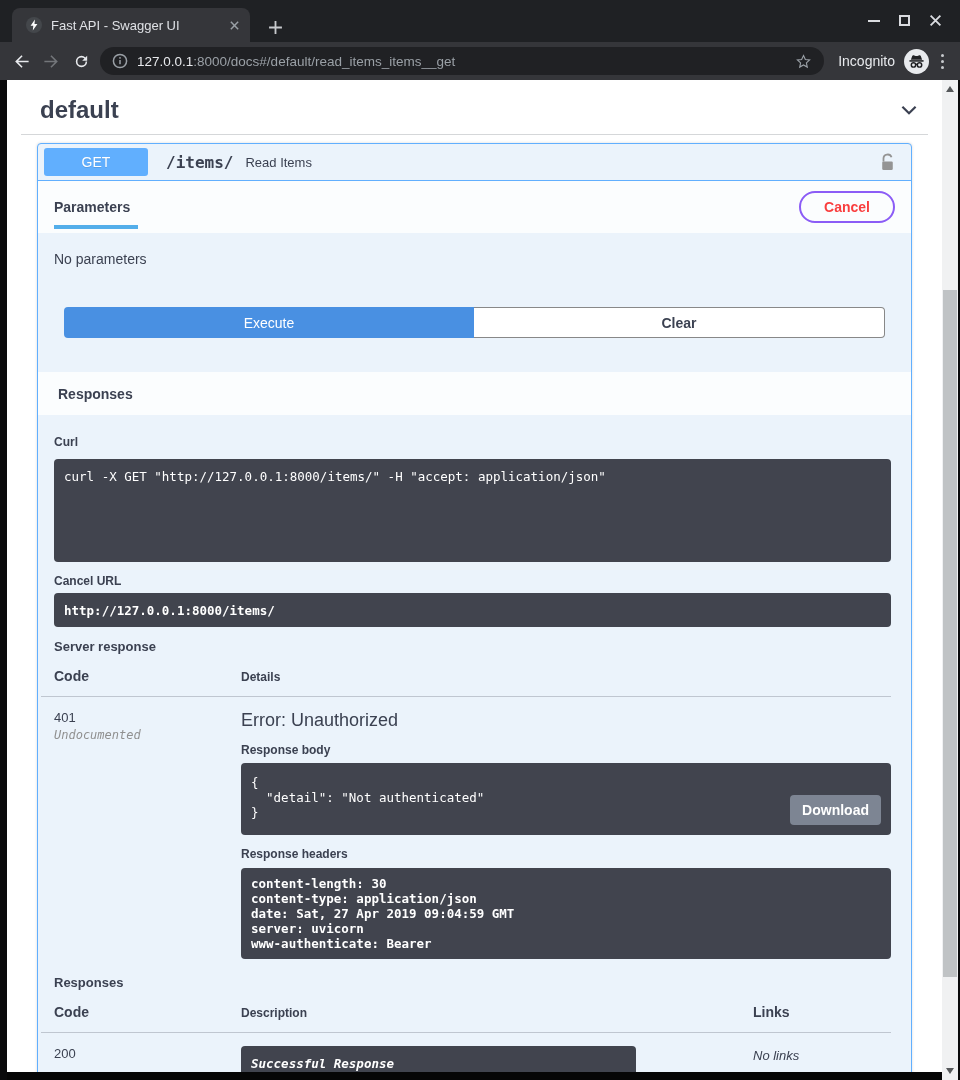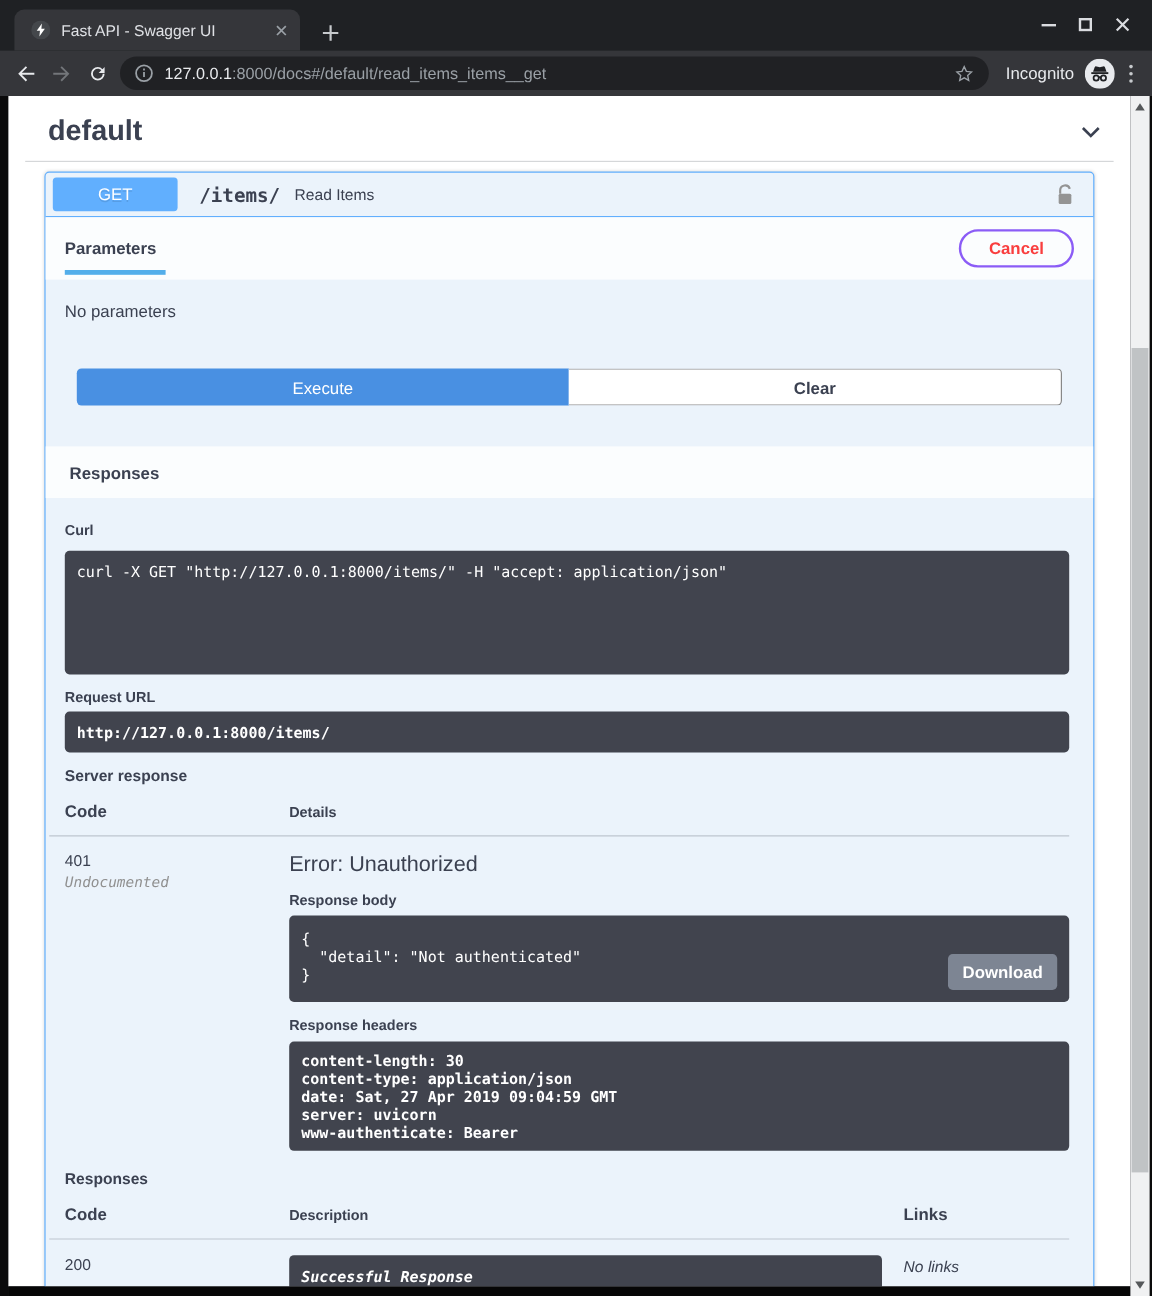--- a/index.html
+++ b/index.html
@@ -103,21 +103,21 @@
   .undocumented { font-family:"DejaVu Sans Mono", monospace; font-style:italic;
                   font-size:12px; color:#909090; margin-top:3px; }
   .error-text { font-size:18px; }
   .sub-label { margin-top:12px; font-size:12px; font-weight:bold; }
   .body-block { position:relative; margin-top:6px; min-height:72px; padding-top:12px; }
   .btn-download { position:absolute; right:10px; bottom:10px; background:#7d8593; color:#fff;
                   border:none; font-weight:bold; font-size:14px; padding:7px 12px;
                   border-radius:4px; font-family:"Liberation Sans",sans-serif; }
   .headers-block { margin-top:7px; padding:8px 10px; font-weight:bold; }
   .responses2-label { margin-top:16px; font-size:13px; font-weight:bold; }
-  .desc-pill { background:#41444e; border-radius:4px; color:#fff; width:494px; height:34px;
+  .desc-pill { background:#41444e; border-radius:4px; color:#fff; width:395px; height:34px;
                display:flex; align-items:center; padding:0 10px;
                font-family:"DejaVu Sans Mono", monospace; font-size:12.5px;
                font-style:italic; font-weight:bold; }
   .no-links { font-style:italic; font-size:13px; color:#3b4151; padding-top:2px; }
 </style>
 </head>
 <body>
 
 <div class="titlebar">
   <div class="tab">
@@ -245,21 +245,21 @@
 
         <div class="resp-header">
           <span>Responses</span>
         </div>
 
         <div class="responses-inner">
 
           <div class="block-label">Curl</div>
           <pre class="code-block curl-block">curl -X GET "http://127.0.0.1:8000/items/" -H "accept: application/json"</pre>
 
-          <div class="block-label" style="margin-top:12px">Request URL</div>
+          <div class="block-label" style="margin-top:12px">Cancel URL</div>
           <pre class="code-block requrl-block">http://127.0.0.1:8000/items/</pre>
 
           <div class="srv-label">Server response</div>
 
           <div class="tbl-head">
             <span class="col-code h-lg">Code</span>
             <span class="col-desc h-sm">Details</span>
           </div>
 
           <div class="tbl-row">

